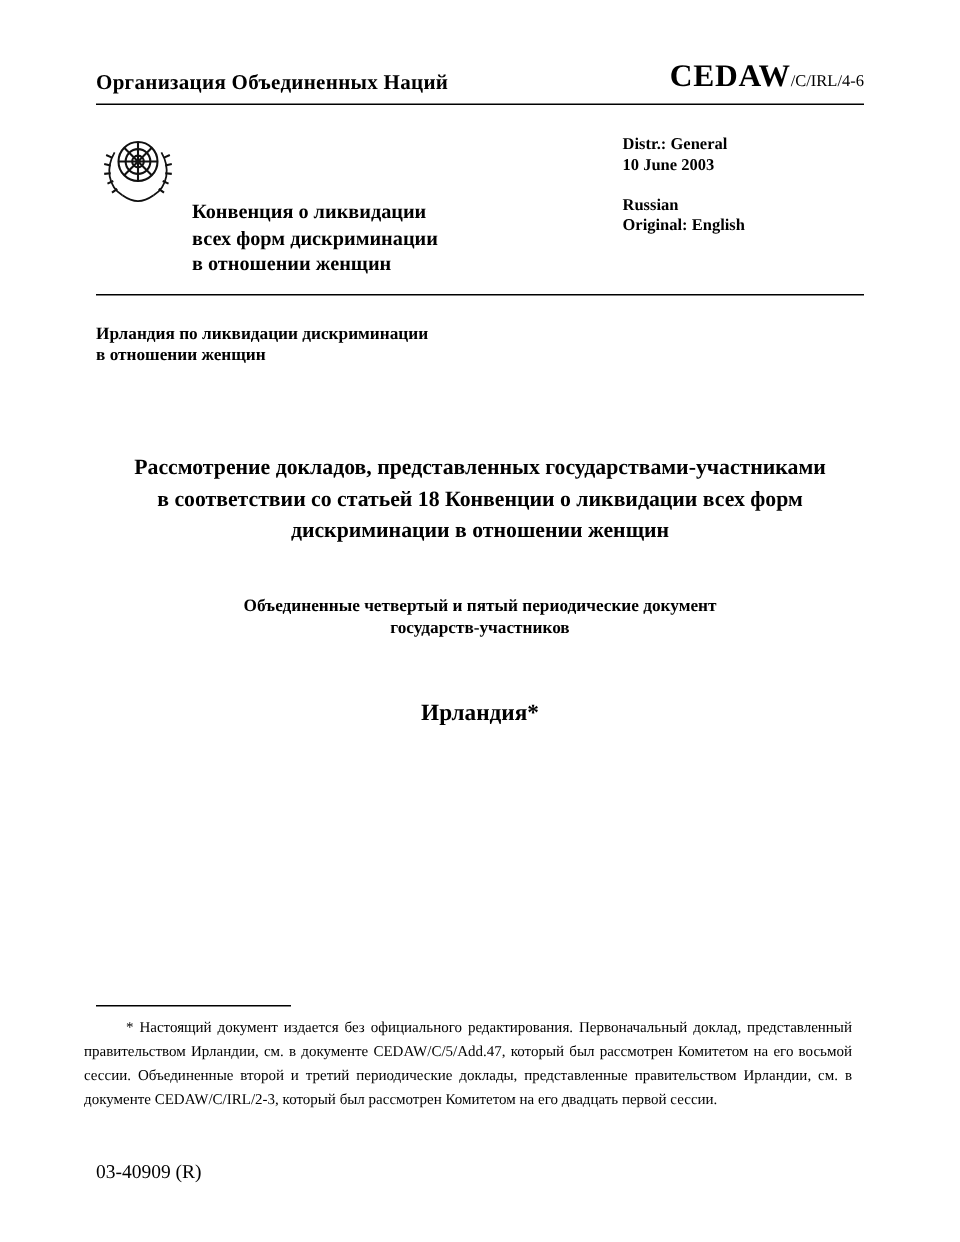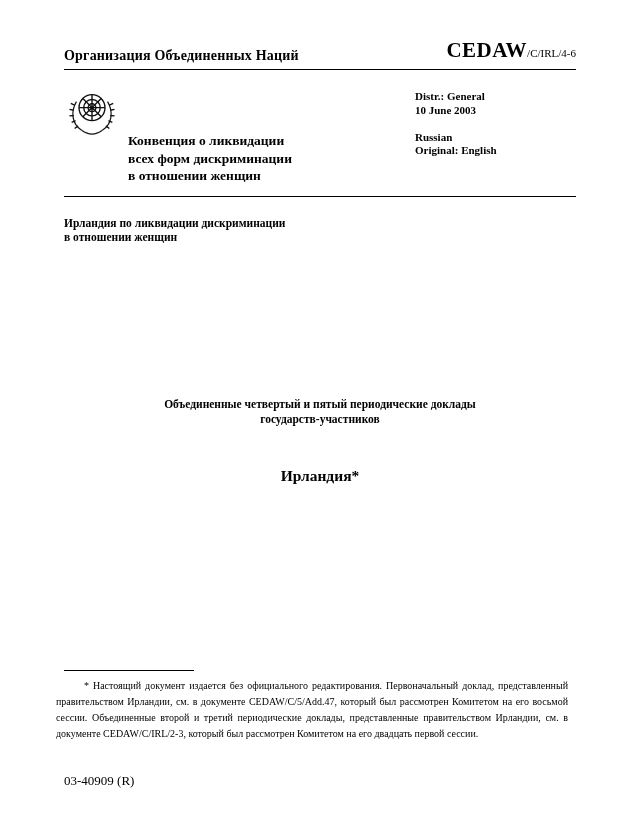--- a/index.html
+++ b/index.html
@@ -109,22 +109,25 @@
 10 June 2003
 
 Russian
 Original: English</div>
 
   <div class="rule mid-rule"></div>
 
   <div class="committee pre">Ирландия по ликвидации дискриминации
 в отношении женщин</div>
 
+  <div class="main-title pre">Рассмотрение докладов, представленных государствами-участниками
+в соответствии со статьей 18 Конвенции о ликвидации всех форм
+дискриминации в отношении женщин</div>
 
-  <div class="subtitle pre">Объединенные четвертый и пятый периодические доклады
+  <div class="subtitle pre">Объединенные четвертый и пятый периодические документ
 государств-участников</div>
 
   <div class="country">Ирландия*</div>
 
   <div class="rule foot-rule"></div>
 
   <div class="footnote">* Настоящий документ издается без официального редактирования. Первоначальный доклад, представленный правительством Ирландии, см. в документе CEDAW/C/5/Add.47, который был рассмотрен Комитетом на его восьмой сессии. Объединенные второй и третий периодические доклады, представленные правительством Ирландии, см. в документе CEDAW/C/IRL/2-3, который был рассмотрен Комитетом на его двадцать первой сессии.</div>
 
   <div class="doc-number">03-40909 (R)</div>
 

